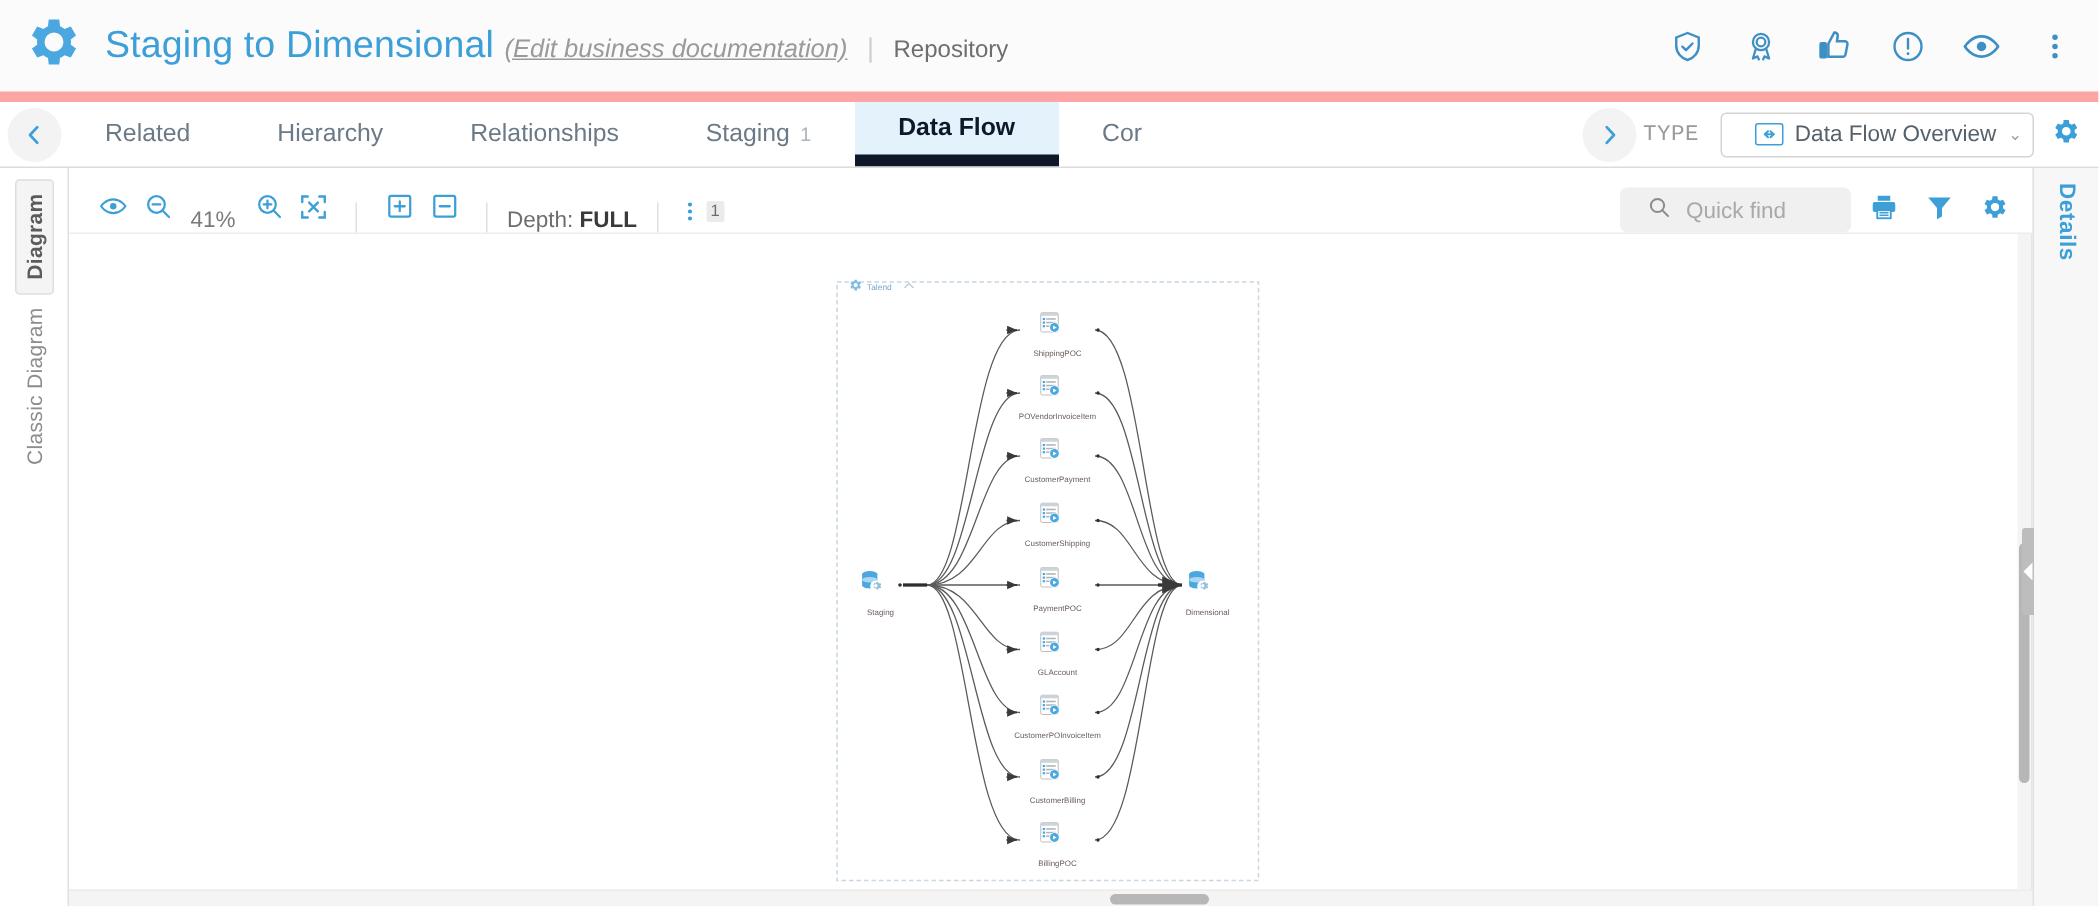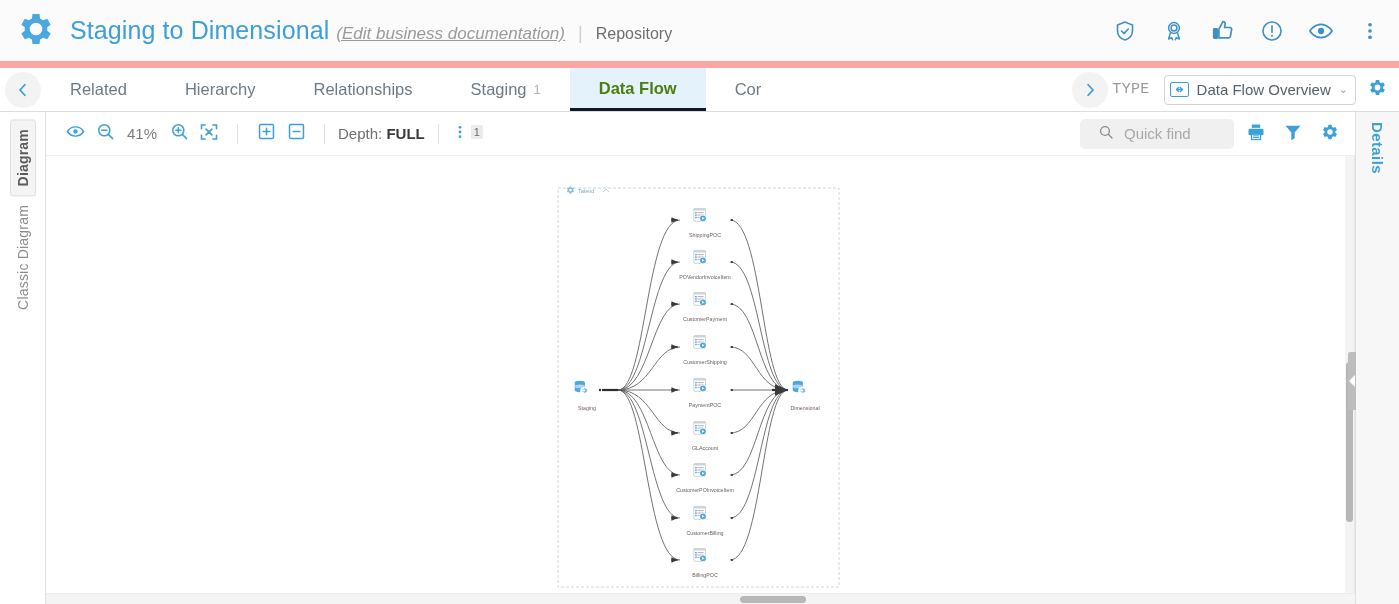--- a/index.html
+++ b/index.html
@@ -109,23 +109,23 @@
     white-space: nowrap;
     position: relative;
   }
   .tab .cnt {
     font-size: 13px;
     color: #aab4bb;
     margin-left: 7px;
   }
   .tab.active {
     background: #e4f2fb;
-    color: #4d7c0f;
+    color: #0f172a;
     font-weight: bold;
-    border-bottom: 3px solid #0f172a;
+    border-bottom: 8px solid #0f172a;
   }
   .tab.clipped { color: #6b7a86; }
   .nav-arrow.right {
     margin-left: -20px;
     margin-right: 4px;
   }
   .type-area {
     display: flex;
     align-items: center;
     flex: 0 0 auto;
@@ -140,21 +140,21 @@
     letter-spacing: 0.3px;
     font-family: Liberation Mono, monospace;
   }
   .type-select {
     height: 30px;
     border: 1px solid #d4d4d4;
     border-radius: 4px;
     background: #fff;
     display: flex;
     align-items: center;
-    padding: 0 7px 0 5px;
+    padding: 0 7px 0 22px;
     gap: 8px;
     cursor: pointer;
     min-width: 176px;
   }
   .type-select .badge {
     width: 19px; height: 15px;
     border: 1px solid #3d9fd8;
     border-radius: 2px;
     display: flex; align-items: center; justify-content: center;
     flex: 0 0 auto;
@@ -216,21 +216,21 @@
     flex: 1 1 auto;
     min-width: 0;
     display: flex;
     flex-direction: column;
     background: #fff;
   }
   .diagram-toolbar {
     height: 44px;
     flex: 0 0 44px;
     display: flex;
-    align-items: center;
+    align-items: flex-end;
     background: #ffffff;
     border-bottom: 1px solid #ededed;
     padding: 0 10px 0 14px;
   }
   .tb-btn {
     width: 30px; height: 30px;
     display: flex; align-items: center; justify-content: center;
     cursor: pointer;
     flex: 0 0 auto;
   }

